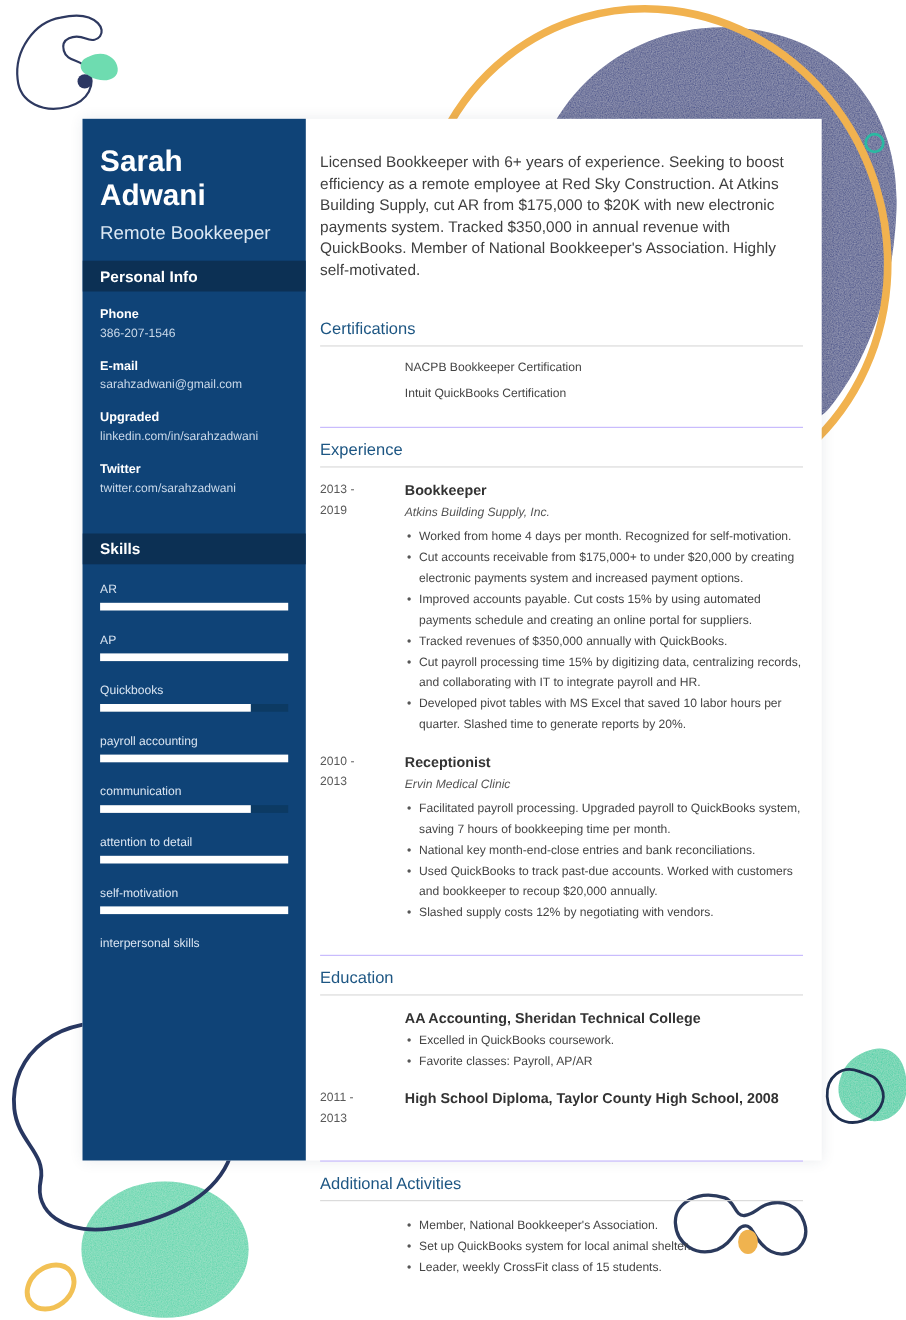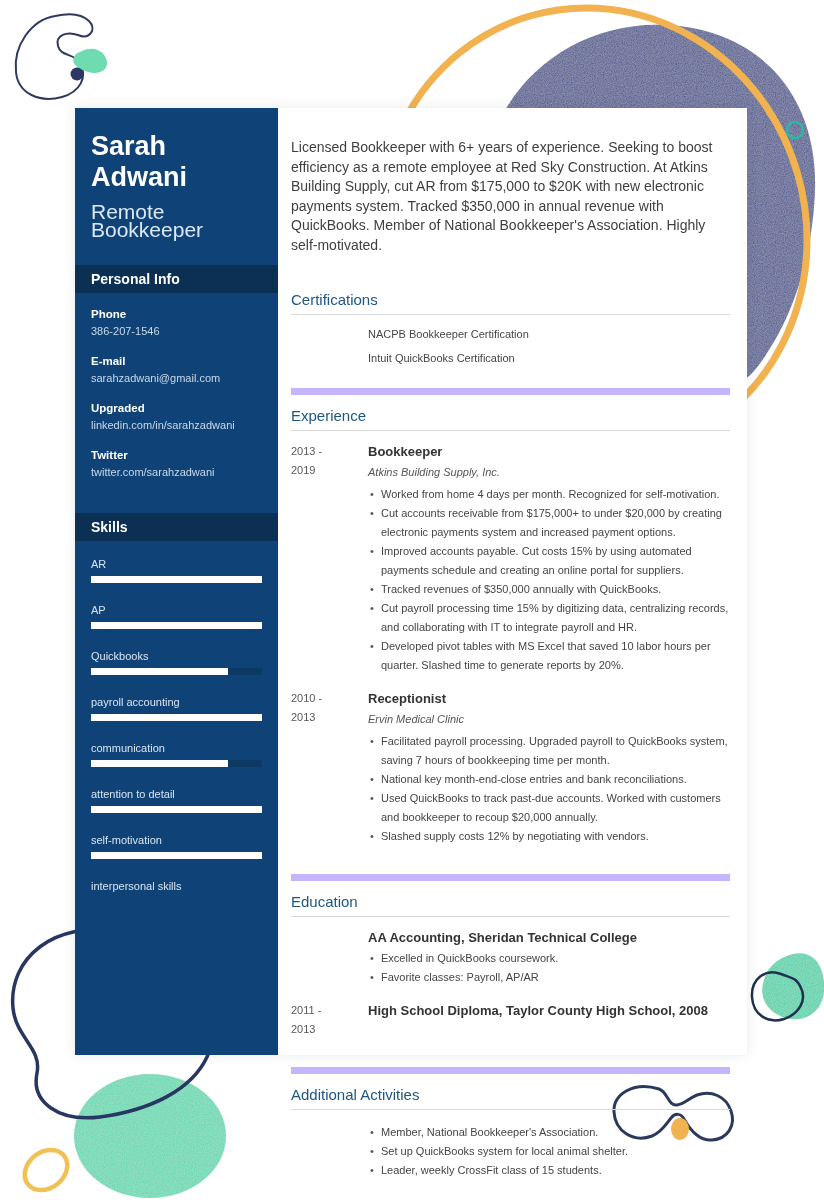--- a/index.html
+++ b/index.html
@@ -6,37 +6,37 @@
   .canvas{position:relative;width:824px;height:1200px;background:#ffffff;overflow:hidden;
           font-family:"Liberation Sans", sans-serif;}
   .deco{position:absolute;left:0;top:0;z-index:0;}
   
   .sheet{position:absolute;left:75px;top:108px;width:672px;height:947px;background:#ffffff;
          box-shadow:0 0 12px rgba(40,55,90,.10);display:flex;z-index:2;}
   
   .sidebar{width:203px;flex:0 0 203px;background:#0f4377;color:#fff;overflow:hidden;}
   .side-top{padding:23px 16px 0 16px;}
   .name{font-size:27px;font-weight:700;line-height:31px;color:#ffffff;}
-  .job-title{font-size:21px;color:#dce8f4;margin-top:10px;line-height:18px;}
+  .job-title{font-size:17px;color:#dce8f4;margin-top:10px;line-height:18px;}
   .band{background:#0c3054;padding:6px 16px;font-size:14px;font-weight:700;color:#ffffff;}
-  .band.pi{margin-top:26px;}
+  .band.pi{margin-top:16px;}
   .band.sk{margin-top:11px;}
   .pi-list{padding:13px 16px 8px 16px;}
   .pi-item{margin-bottom:13px;}
   .pi-label{font-size:11.5px;font-weight:700;color:#ffffff;line-height:16px;}
   .pi-value{font-size:11px;color:#c9d8e9;line-height:18px;}
   .skill-list{padding:16px 16px 0 16px;}
   .skill{margin-bottom:20px;}
   .skill-label{font-size:11px;color:#d9e4f1;line-height:15px;margin-bottom:4px;}
   .skill-bar{height:7px;background:#0c3a63;width:100%;}
   .skill-fill{height:100%;background:#ffffff;}
   
   .main{flex:1;padding:16px 17px 0 13px;color:#454545;}
   .summary{font-size:14px;line-height:19.5px;color:#3f3f3f;margin-bottom:36px;}
-  .section{border-top:7px solid #c4b5fd;padding-top:12px;}
+  .section{border-top:1px solid #c4b5fd;padding-top:12px;}
   .section.first{border-top:none;padding-top:0;}
   .sec-heading{font-size:15px;font-weight:400;color:#1d5683;margin:0 0 6px 0;}
   .sec-rule{border:none;border-top:1px solid #d8d8d8;margin:0 0 11px 0;}
   .sec-body{padding-bottom:14px;}
   .cert-item{margin-left:77px;font-size:11px;color:#454545;line-height:16px;margin-bottom:8px;}
   .entry{display:grid;grid-template-columns:77px 1fr;margin-bottom:14px;}
   .dates{font-size:11px;color:#585858;line-height:19px;}
   .entry-title{font-size:13px;font-weight:700;color:#333333;line-height:19px;}
   .company{font-style:italic;font-size:11px;color:#555555;line-height:17px;margin:3px 0 4px 0;}
   ul.bullets{margin:4px 0 0 0;padding:0;list-style:none;}

